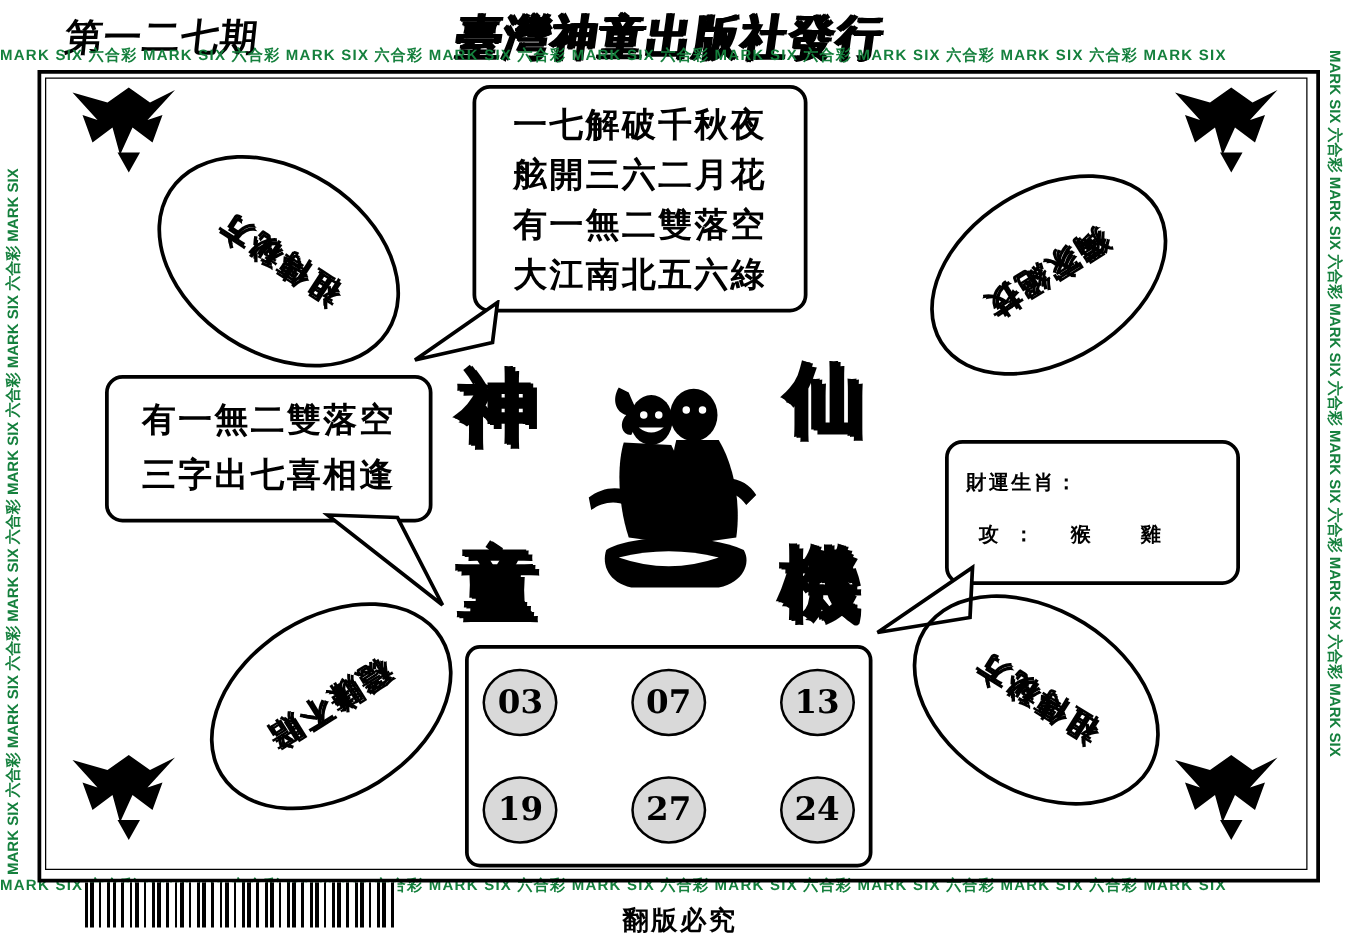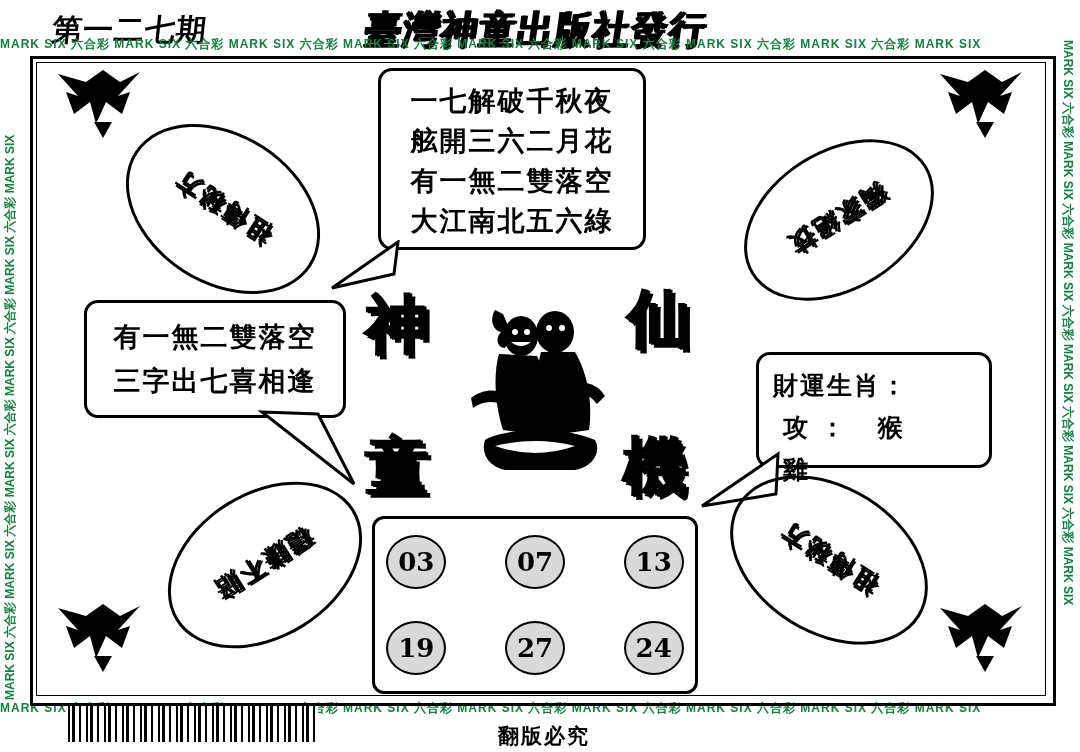--- a/index.html
+++ b/index.html
@@ -91,21 +91,21 @@
   .bubble-top .lines{font-size:27px;line-height:40px;letter-spacing:2px;text-align:center;}
   .tail-top{position:absolute;left:330px;top:240px;width:70px;height:50px;}
 
   
   .bubble-left{left:84px;top:300px;width:262px;height:118px;padding:12px 26px;}
   .bubble-left .lines{font-size:27px;line-height:44px;letter-spacing:2px;text-align:center;}
   .tail-left{position:absolute;left:258px;top:410px;width:100px;height:80px;}
 
   
   .bubble-right{left:756px;top:352px;width:236px;height:116px;padding:10px 14px;}
-  .bubble-right .lines{font-size:25px;line-height:42px;letter-spacing:2px;text-align:left;}
+  .bubble-right .lines{font-size:16px;line-height:42px;letter-spacing:2px;text-align:left;}
   .bubble-right .l2{padding-left:10px;letter-spacing:12px;}
   .tail-right{position:absolute;left:700px;top:450px;width:80px;height:60px;}
 
   
   .oval{position:absolute;}
   .oval .ring{
     width:100%;height:100%;border:3px solid #000;border-radius:50%;
     box-sizing:border-box;
   }
   .oval .otext{

